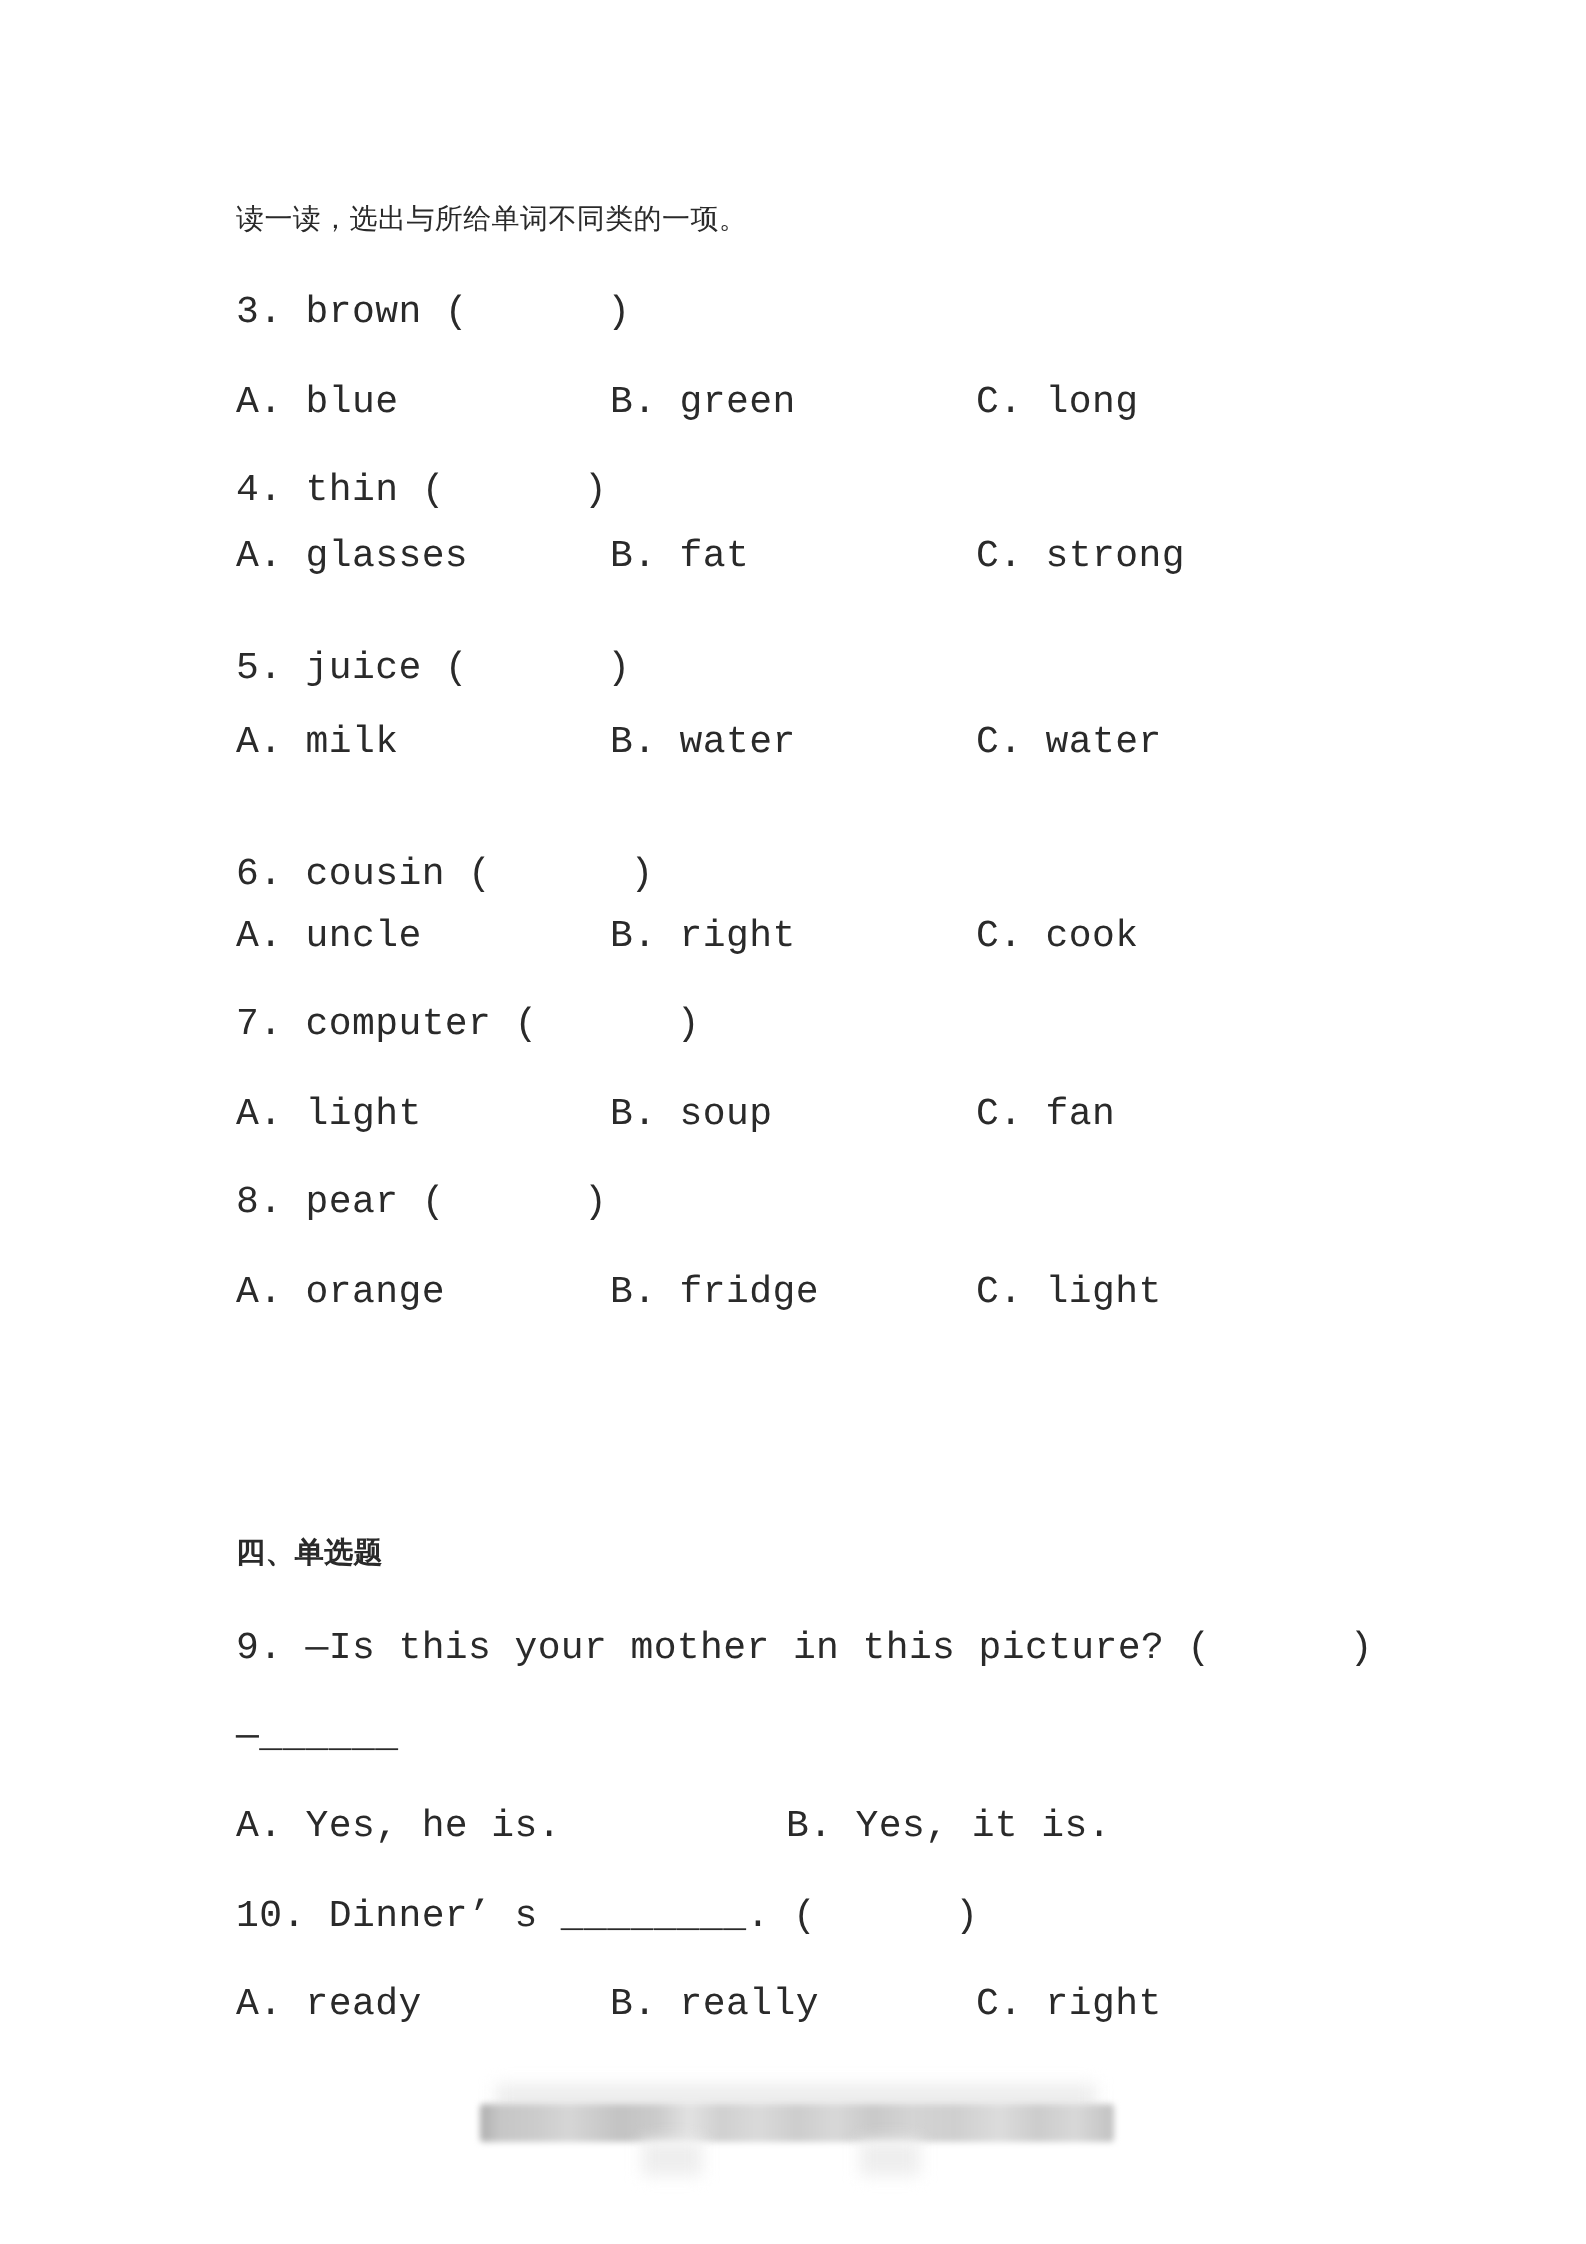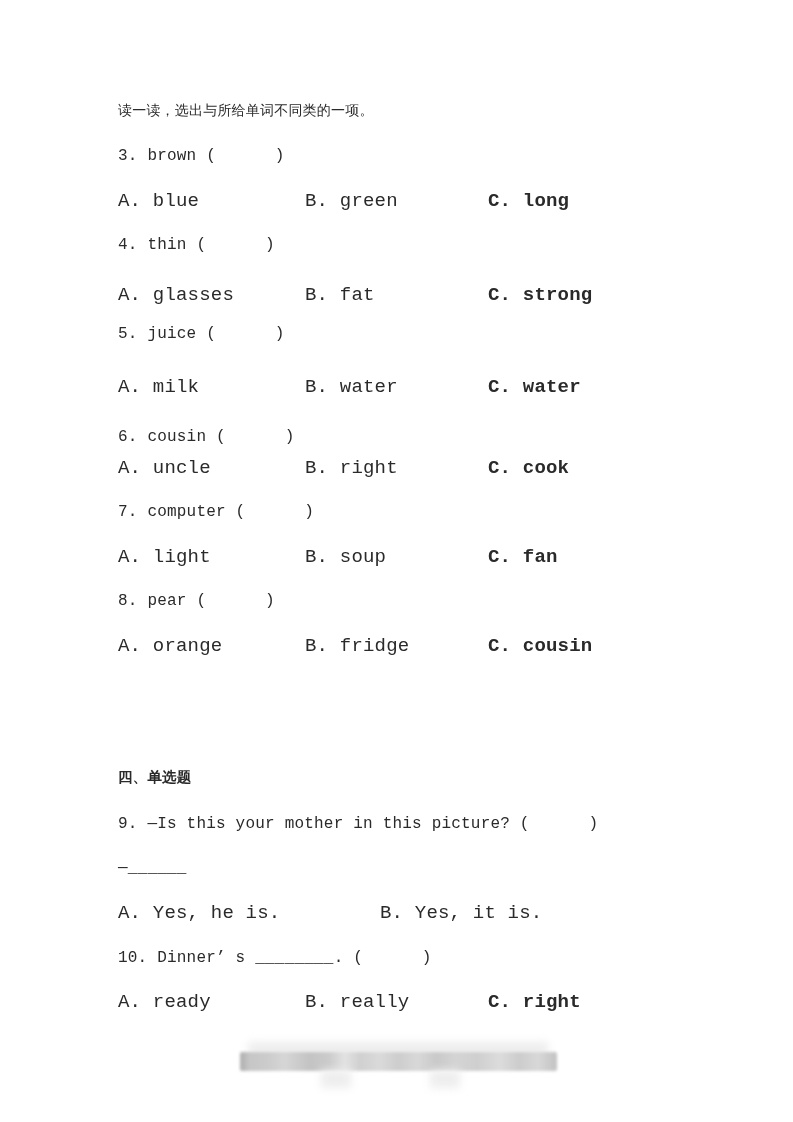--- a/index.html
+++ b/index.html
@@ -8,39 +8,39 @@
     width: 750px;
     height: 1122px;
     background: #ffffff;
     overflow: hidden;
     font-family: "Liberation Mono", "DejaVu Sans Mono", monospace;
     color: #2a2a2a;
   }
   .line {
     position: absolute;
     left: 118px;
-    font-size: 16px;
+    font-size: 19px;
     line-height: 15px;
     white-space: pre;
     letter-spacing: 0.2px;
   }
   .zh { font-size: 14px; }
   .hdr { font-weight: bold; font-size: 14.5px; text-align: center; }
   .optrow { position: absolute; left: 0; top: 0; width: 100%; height: 16px; }
   .opt {
     position: absolute;
     font-size: 19px;
     line-height: 15px;
     white-space: pre;
     letter-spacing: 0.2px;
   }
   .colA { left: 118px; }
   .colB { left: 305px; }
-  .colC { left: 488px; font-weight: bold; }
-  .colBwide { left: 380px; }
+  .colC { left: 488px; }
+  .colBwide { left: 393px; }
 
   
   .wm-band {
     position: absolute;
     left: 240px; top: 1052px;
     width: 317px; height: 19px;
     background: linear-gradient(90deg,
       #aeaeae 0%, #c6c6c6 3%, #cccccc 9%, #d6d6d6 14%, #c3c3c3 22%,
       #cbcbcb 28%, #e2e2e2 33%, #d0d0d0 38%, #dadada 44%, #cdcdcd 50%,
       #d8d8d8 56%, #c9c9c9 62%, #d4d4d4 68%, #cfcfcf 75%, #dcdcdc 82%,
@@ -78,28 +78,28 @@
   <div class="line zh" style="top:104px">读一读，选出与所给单词不同类的一项。</div>
 
   <div class="line" style="top:149px">3. brown (      )</div>
   <div class="optrow" style="top:194px">
     <span class="opt colA">A. blue</span>
     <span class="opt colB">B. green</span>
     <span class="opt colC">C. long</span>
   </div>
 
   <div class="line" style="top:238px">4. thin (      )</div>
-  <div class="optrow" style="top:288px">
+  <div class="optrow" style="top:271px">
     <span class="opt colA">A. glasses</span>
     <span class="opt colB">B. fat</span>
     <span class="opt colC">C. strong</span>
   </div>
 
   <div class="line" style="top:327px">5. juice (      )</div>
-  <div class="optrow" style="top:380px">
+  <div class="optrow" style="top:364px">
     <span class="opt colA">A. milk</span>
     <span class="opt colB">B. water</span>
     <span class="opt colC">C. water</span>
   </div>
 
   <div class="line" style="top:430px">6. cousin (      )</div>
   <div class="optrow" style="top:461px">
     <span class="opt colA">A. uncle</span>
     <span class="opt colB">B. right</span>
     <span class="opt colC">C. cook</span>
@@ -109,21 +109,21 @@
   <div class="optrow" style="top:550px">
     <span class="opt colA">A. light</span>
     <span class="opt colB">B. soup</span>
     <span class="opt colC">C. fan</span>
   </div>
 
   <div class="line" style="top:594px">8. pear (      )</div>
   <div class="optrow" style="top:639px">
     <span class="opt colA">A. orange</span>
     <span class="opt colB">B. fridge</span>
-    <span class="opt colC">C. cousin</span>
+    <span class="opt colC">C. light</span>
   </div>
 
   <div class="line zh hdr" style="top:771px">四、单选题</div>
 
   <div class="line" style="top:817px">9. —Is this your mother in this picture? (      )</div>
   <div class="line" style="top:861px">—______</div>
   <div class="optrow" style="top:906px">
     <span class="opt colA">A. Yes, he is.</span>
     <span class="opt colBwide">B. Yes, it is.</span>
   </div>

